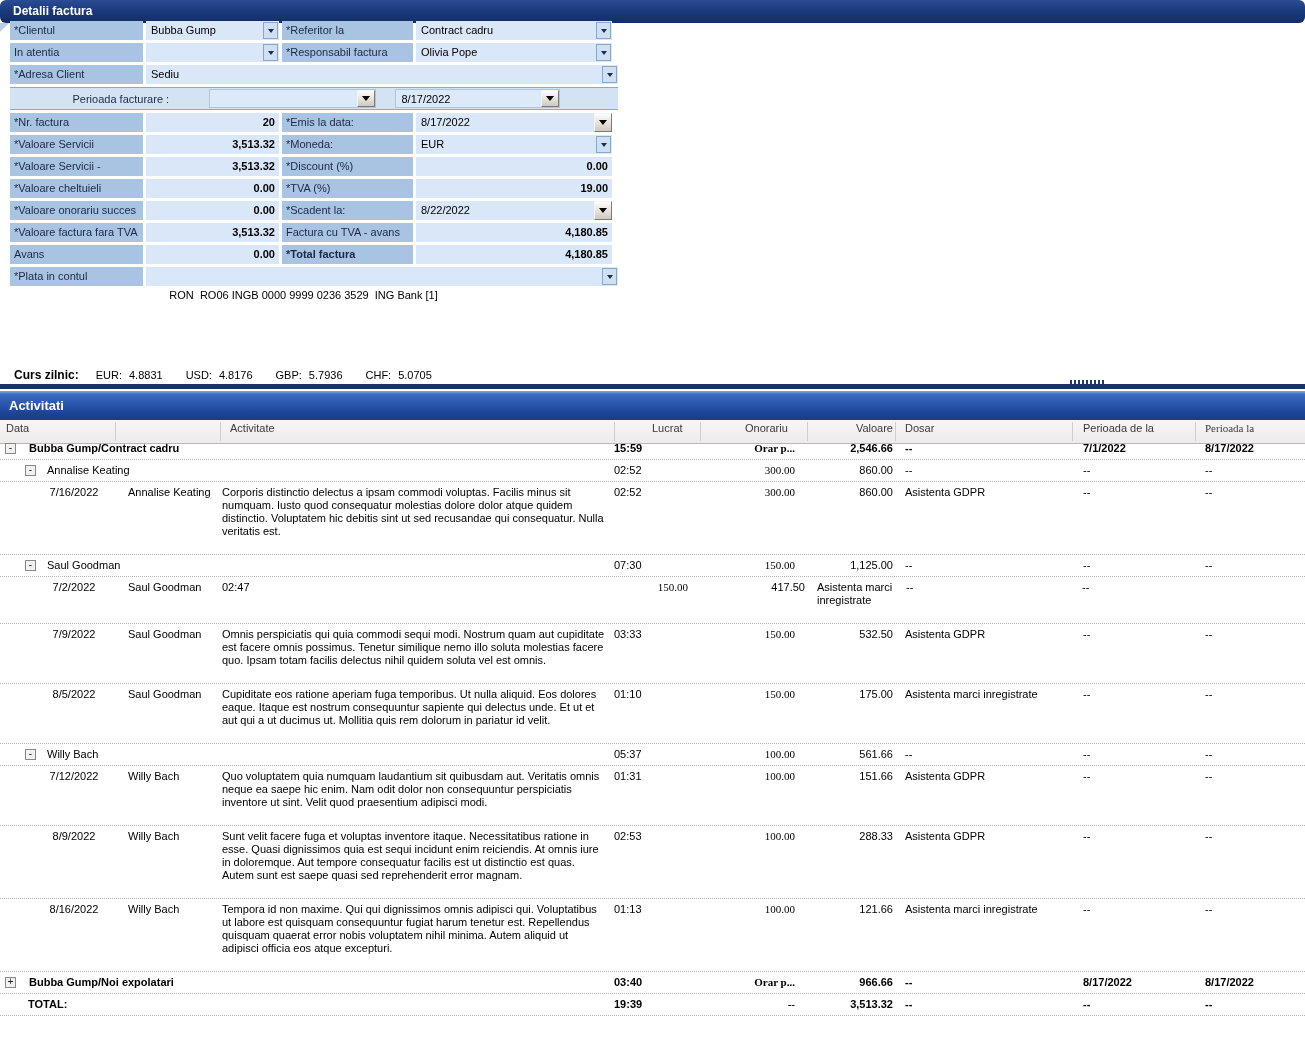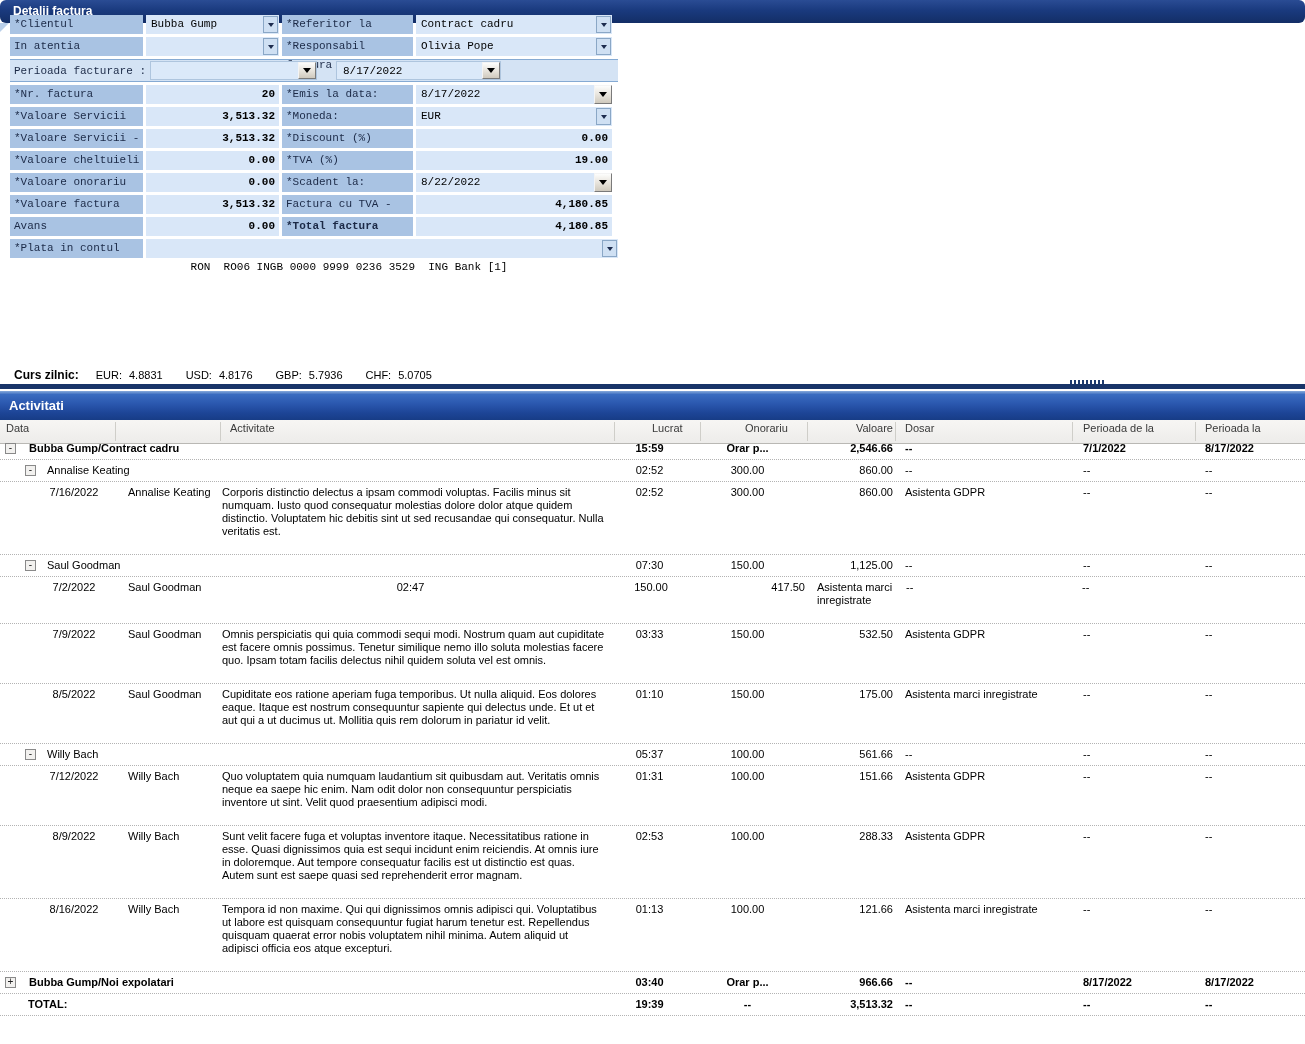--- a/index.html
+++ b/index.html
@@ -15,21 +15,21 @@
     background:linear-gradient(180deg,#2a4c94 0%,#1a3a7e 45%,#132e66 100%);
     color:#fff;font-weight:bold;font-size:12px;line-height:23px;
     padding-left:13px;box-sizing:border-box;border-radius:6px;
   }
   #detalii-bar{top:0;}
   .corner{
     position:absolute;top:23px;left:0;width:0;height:0;
     border-top:9px solid #b9cfe9;border-right:9px solid transparent;
   }
   
-  #form{position:absolute;top:15px;left:10px;width:608px;font-family:Liberation Mono, monospace;}
+  #form{position:absolute;top:21px;left:10px;width:608px;}
   .fr{display:flex;height:19px;margin-bottom:3px;}
   .fl,.fl2{
     background:#a9c3e3;color:#1b2946;line-height:19px;padding-left:4px;
     box-sizing:border-box;margin-right:3px;flex:none;
   }
   .fl{width:133px;}
   .fl2{width:131px;}
   .fv,.fv2{
     background:#d9e7f8;line-height:19px;padding-left:5px;
     box-sizing:border-box;position:relative;flex:none;
@@ -51,21 +51,21 @@
     position:absolute;top:0;bottom:0;right:0;width:18px;
     display:flex;align-items:center;justify-content:center;
     background:linear-gradient(180deg,#fdfdfc 0%,#e6e2da 55%,#cfc9bd 100%);
     border:1px solid #7a7a7a;border-top-color:#f4f4f4;border-left-color:#f4f4f4;
     box-sizing:border-box;
   }
   .dd3 .arr{border-left-width:4px;border-right-width:4px;border-top-width:5px;border-top-color:#000;}
   
   .period{
     background:#d4e3f4;border-top:1px solid #85aad3;border-bottom:1px solid #85aad3;
-    height:21px;align-items:center;
+    height:21px;align-items:center;justify-content:center;
   }
   .plabel{width:133px;padding-left:4px;color:#1b2946;flex:none;}
   .pcombo{
     position:relative;height:19px;line-height:19px;box-sizing:border-box;
     background:#dcaeb00;background:#dbe9f9;border:1px solid #aec5de;
     padding-left:6px;flex:none;
   }
   .pc1{width:167px;margin-left:3px;}
   .pc2{width:165px;margin-left:19px;}
   
@@ -88,21 +88,21 @@
   
   #thead{
     position:absolute;top:420px;left:0;right:0;height:24px;
     background:linear-gradient(180deg,#f7f6f4 0%,#edecea 100%);
     border-bottom:1px solid #b9b8b4;box-sizing:border-box;
   }
   #thead span{position:absolute;top:2px;color:#3a3a3a;}
   #thead i{position:absolute;top:2px;bottom:2px;width:1px;background:#cfcec9;}
   .h-data{left:6px;}   .h-act{left:230px;} .h-lucrat{left:652px;}
   .h-onorariu{left:745px;} .h-valoare{left:822px;width:71px;text-align:right;}
-  .h-dosar{left:905px;} .h-dela{left:1083px;} .h-la{left:1205px;}
+  .h-dosar{left:905px;} .h-dela{left:1083px;} .h-la{left:1205px;font-family:Liberation Serif, serif;}
   .hd1{left:115px;} .hd2{left:220px;} .hd3{left:614px;} .hd4{left:700px;}
   .hd5{left:807px;} .hd6{left:895px;} .hd7{left:1072px;} .hd8{left:1195px;}
   #tbody{position:absolute;top:438px;left:0;right:0;}
   .trow{
     display:grid;
     grid-template-columns:222px 392px 86px 107px 88px 177px 123px 1fr;
     padding:4px 0 4px 0;line-height:13px;
   }
   .trow + .trow{border-top:1px dotted #b3b3b3;}
   #tbody{border-bottom:1px dotted #b3b3b3;}
@@ -115,22 +115,22 @@
     font-weight:400;font-size:10px;line-height:8px;text-align:center;
   }
   .r-group .expand{left:5px;}
   .r-subgroup .expand{left:25px;}
   .r-group .g-label{margin-left:29px;display:inline-block;}
   .r-subgroup .g-label{margin-left:47px;display:inline-block;}
   .r-total .g-label{margin-left:28px;display:inline-block;}
   .d-date{display:inline-block;margin-left:40px;width:68px;text-align:center;}
   .d-person{position:absolute;left:128px;top:0;}
   .c-act{padding-right:8px;}
-  .c-lucrat{text-align:center;padding-right:15px;}
-  .c-onorariu{text-align:center;padding-right:12px;}
+  .c-lucrat{text-align:left;padding-right:15px;}
+  .c-onorariu{text-align:right;padding-right:12px;font-family:Liberation Serif, serif;}
   .c-valoare{text-align:right;padding-right:2px;}
   .c-dosar{padding-left:10px;}
   .c-dela{padding-left:11px;}
   .c-la{padding-left:10px;}
 </style>
 </head>
 <body>
 
 <div class="titlebar" id="detalii-bar">Detalii factura</div>
 <div class="corner"></div>
@@ -163,20 +163,29 @@
     </div>
     <div class="fl2">*Responsabil factura</div>
     <div class="fv2">
       <span>Olivia Pope</span>
       <span class="dd">
           <b class="arr"></b>
         </span>
     </div>
   </div>
 
+  <div class="fr">
+    <div class="fl">*Adresa Client</div>
+    <div class="fv fvwide">
+      <span>Sediu</span>
+      <span class="dd">
+          <b class="arr"></b>
+        </span>
+    </div>
+  </div>
 
   <div class="fr period">
     <div class="plabel">Perioada facturare :</div>
     <div class="pcombo pc1 pre">
       <span>7/ 1/2022</span>
       <span class="dd3"><b class="arr"></b></span>
     </div>
     <div class="pcombo pc2">
       <span>8/17/2022</span>
       <span class="dd3">

